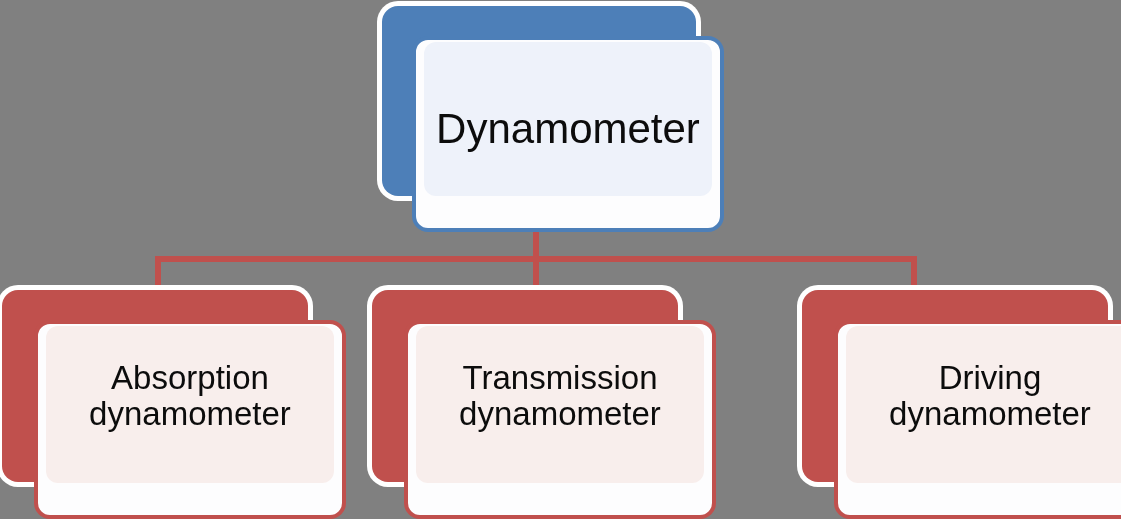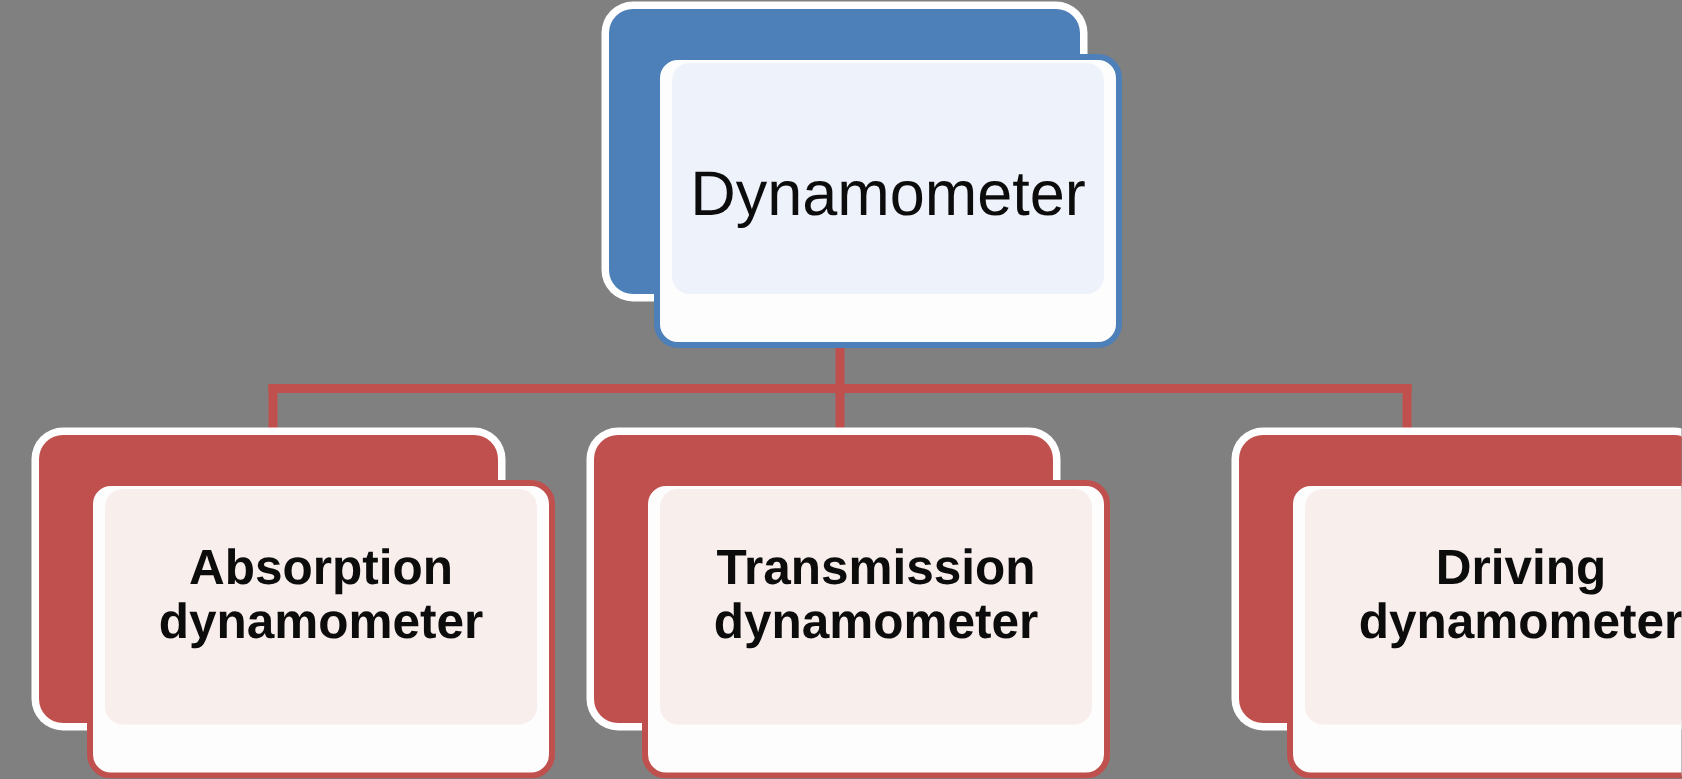--- a/index.html
+++ b/index.html
@@ -10,21 +10,20 @@
     width: 1121px;
     height: 519px;
     background: #808080;
     font-family: "Liberation Sans", sans-serif;
     overflow: hidden;
   }
   #canvas {
     position: relative;
     width: 948px;
     height: 519px;
-    margin-left: 24px;
   }
 
   
   .conn {
     position: absolute;
     background: #c0504d;
   }
   .conn-vert-top      { left: 533px;  top: 196px; width: 6px;   height: 66px; }
   .conn-horiz         { left: 155px;  top: 256px; width: 762px; height: 6px;  }
   .conn-drop-left     { left: 155px;  top: 256px; width: 6px;   height: 34px; }
@@ -72,21 +71,21 @@
     color: #0c0c0c;
     line-height: 1.08;
     white-space: pre-line;
   }
   .label.root {
     font-size: 42px;
     font-weight: 400;
   }
   .label.leaf {
     font-size: 33px;
-    font-weight: 700;
+    font-weight: 400;
   }
 
   
   #root-node      { left: 378px; top: 2px;  width: 348px; height: 230px; }
   #root-node .plate { left: 4px;   top: 4px;   width: 314px; height: 190px; }
   #root-node .card  { left: 34px;  top: 34px;  width: 312px; height: 196px; }
   #root-node .inner { left: 46px;  top: 40px;  width: 288px; height: 154px; }
   #root-node .label { left: 34px;  top: 104px; width: 312px; }
 
   

